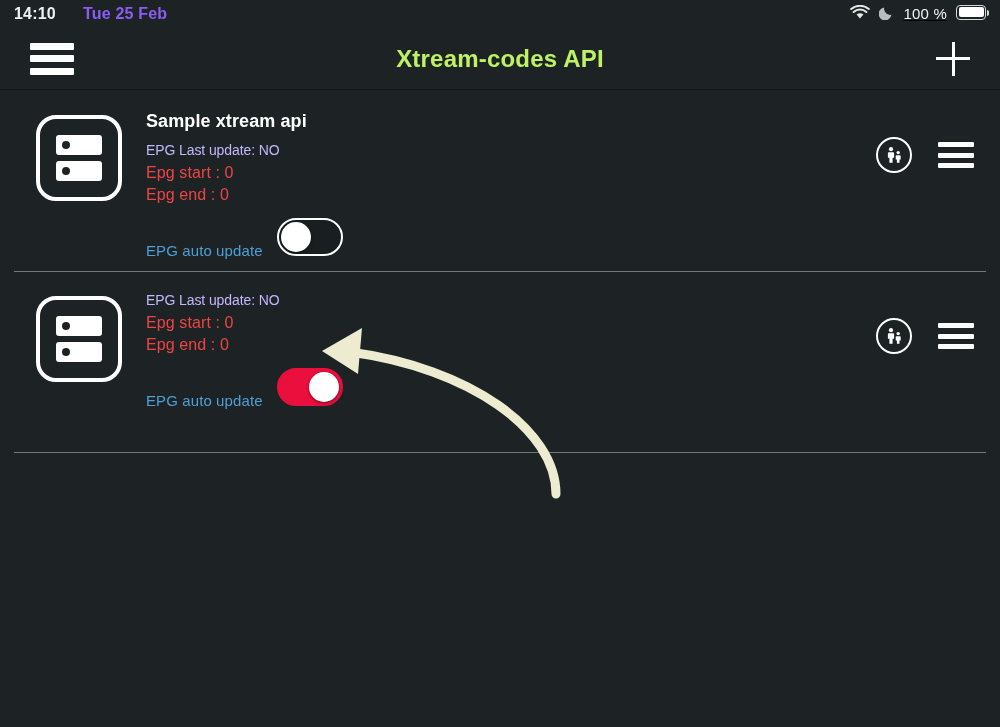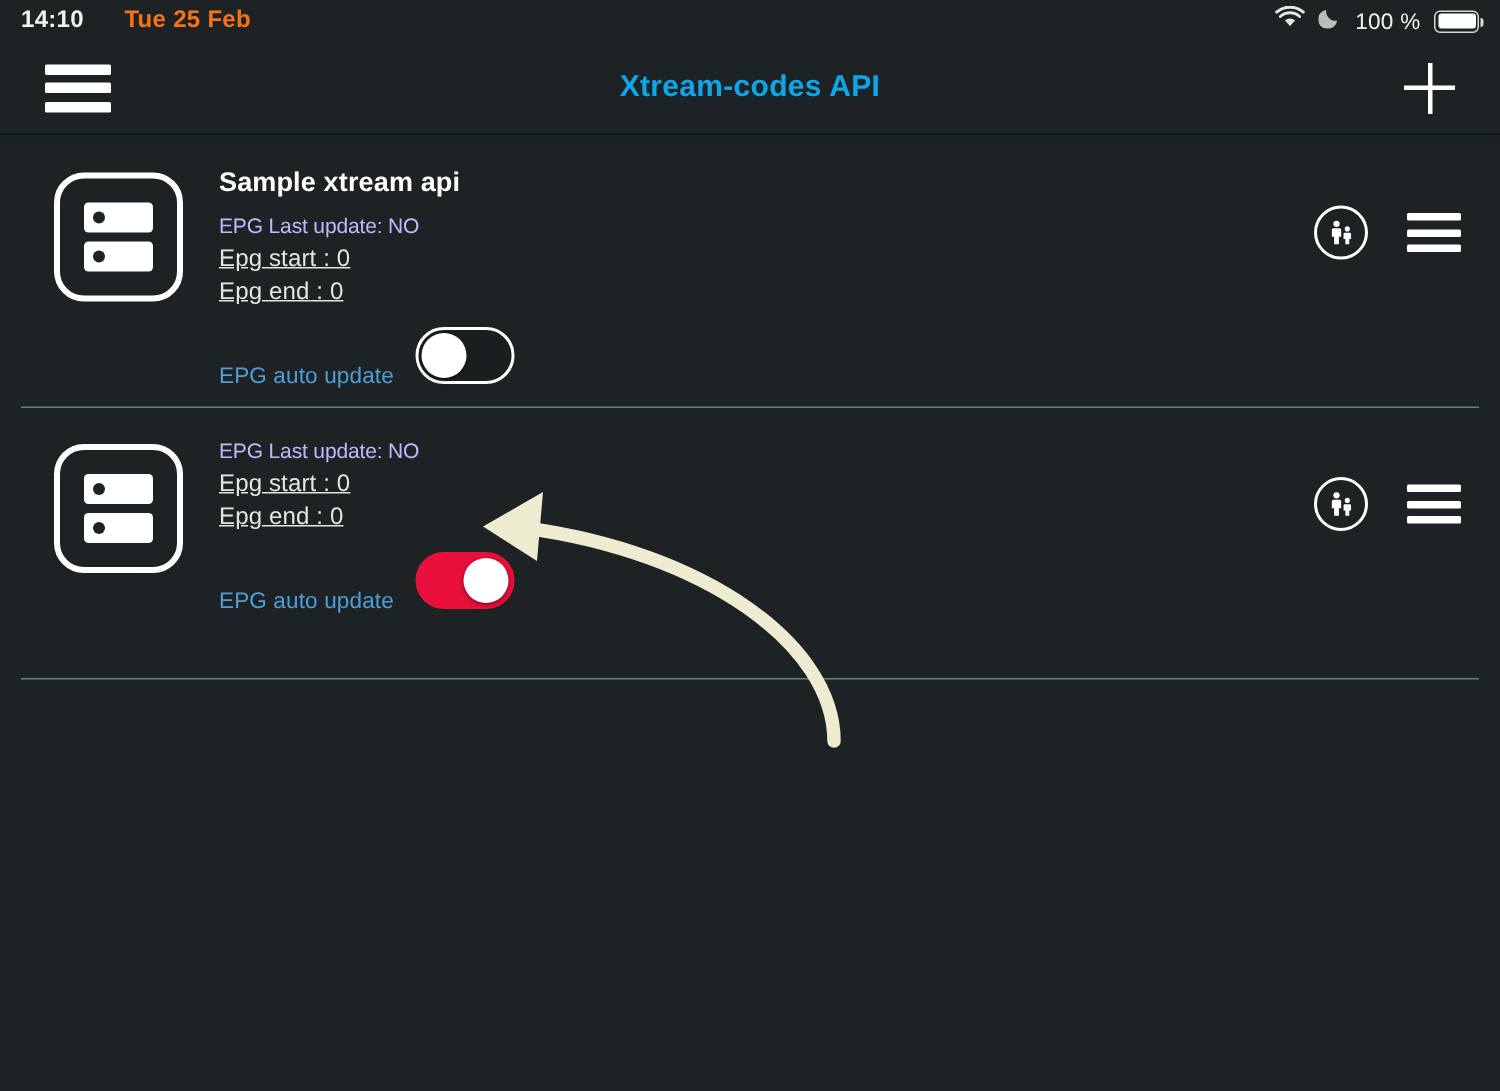--- a/index.html
+++ b/index.html
@@ -39,29 +39,29 @@
     align-items: center;
     gap: 27px;
   }
   .status-time {
     color: #f2f2f2;
     font-size: 16px;
     font-weight: 600;
     letter-spacing: 0.2px;
   }
   .status-date {
-    color: #f97316;
+    color: #8b5cf6;
     font-size: 16px;
     font-weight: 600;
     letter-spacing: 0.2px;
   }
   .status-right {
     display: flex;
-    align-items: center;
     gap: 9px;
+    text-decoration: underline;
   }
   .wifi-icon { display: block; }
   .moon-icon { display: block; }
   .battery-pct {
     color: #f2f2f2;
     font-size: 15px;
     font-weight: 500;
     letter-spacing: 0.2px;
   }
   .battery {
@@ -121,22 +121,22 @@
     height: 7px;
     width: 100%;
     background: #ffffff;
     border-radius: 1px;
   }
   .appbar-title {
     position: absolute;
     left: 0;
     width: 1000px;
     text-align: center;
-    color: #0ea5e9;
-    font-size: 20px;
+    color: #bef264;
+    font-size: 24px;
     font-weight: bold;
     letter-spacing: 0.2px;
   }
   .appbar-add {
     position: absolute;
     right: 26px;
     top: 50%;
     transform: translateY(-50%);
     width: 42px;
     height: 42px;
@@ -232,26 +232,25 @@
     margin-bottom: 10px;
   }
   .item-epg-updated {
     color: #c4b5fd;
     font-size: 14px;
     font-weight: normal;
     letter-spacing: -0.1px;
     margin-bottom: 6px;
   }
   .item-line {
-    color: #e5e5e5;
+    color: #ef4444;
     font-size: 16px;
     font-weight: 400;
     margin-bottom: 4px;
     letter-spacing: 0.1px;
-    text-decoration: underline;
   }
   .auto-row {
     display: flex;
     align-items: center;
     gap: 14px;
     margin-top: 10px;
   }
   .auto-label {
     color: #4f9fd6;
     font-size: 15px;

